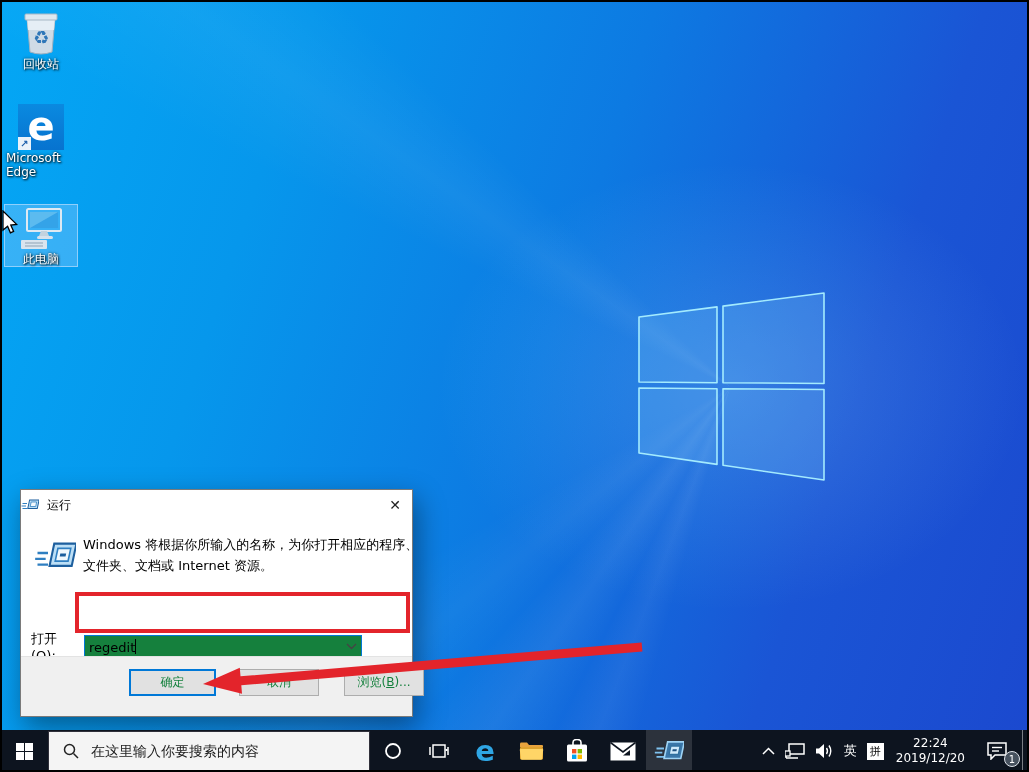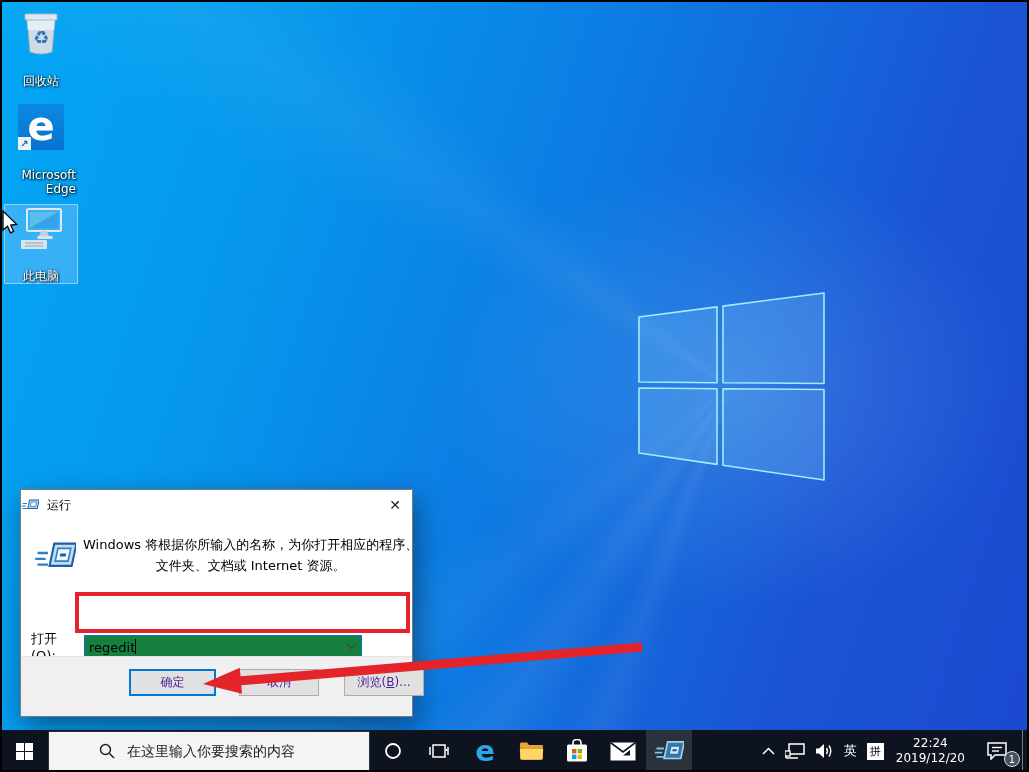--- a/index.html
+++ b/index.html
@@ -15,69 +15,69 @@
       radial-gradient(ellipse 420px 320px at 71% 53%, rgba(170,230,255,0.20), transparent 70%),
       conic-gradient(from 195deg at 71% 53%,
         transparent 0deg, rgba(255,255,255,0.05) 6deg, transparent 12deg,
         rgba(255,255,255,0.06) 20deg, transparent 28deg,
         rgba(255,255,255,0.04) 36deg, transparent 46deg,
         transparent 100deg, rgba(255,255,255,0.05) 110deg, transparent 120deg);}
   .winlogo{position:absolute;left:630px;top:285px;}
 
   
   .icon-cell{position:absolute;width:70px;display:flex;flex-direction:column;align-items:center;cursor:default;}
-  .icon-cell .lbl{margin-top:18px;font-size:12px;color:#fff;text-align:right;line-height:14px;
+  .icon-cell .lbl{margin-top:1px;font-size:12px;color:#fff;text-align:left;line-height:14px;
     text-shadow:1px 1px 2px rgba(0,0,0,.9),0 0 3px rgba(0,0,0,.8);}
   .icon-cell.selected{background:rgba(150,205,255,.35);border:1px solid rgba(190,225,255,.65);}
   .edge-tile{width:46px;height:46px;background:linear-gradient(180deg,#0a8ae0,#0773cf);
     display:flex;align-items:center;justify-content:center;position:relative;}
   .edge-tile .e{color:#fff;font-size:40px;font-weight:bold;line-height:40px;margin-top:-3px;}
   .shortcut-ov{position:absolute;left:0;bottom:0;width:13px;height:13px;background:#eaf2fa;
     display:flex;align-items:center;justify-content:center;font-size:10px;color:#1b5eab;font-weight:bold;}
 
   
   .cursor{position:absolute;left:2px;top:210px;z-index:50;pointer-events:none;}
 
   
   .dialog{position:absolute;left:20px;top:489px;width:393px;height:228px;background:#fff;
     border:1px solid #7a7a7a;box-sizing:border-box;box-shadow:4px 10px 26px rgba(0,0,0,.40);z-index:2;}
   .dlg-title{height:30px;display:flex;align-items:center;}
   .dlg-title .t{font-size:12px;color:#000;margin-left:8px;flex:1;}
   .dlg-close{width:34px;height:29px;display:flex;align-items:center;justify-content:center;
     font-size:14px;color:#222;cursor:default;}
   .dlg-body{position:relative;height:138px;}
   .dlg-bigicon{position:absolute;left:13px;top:20px;}
-  .dlg-desc{position:absolute;left:62px;top:14px;font-size:13px;color:#000;line-height:21px;white-space:nowrap;text-align:center;}
+  .dlg-desc{position:absolute;left:62px;top:14px;font-size:13px;color:#000;line-height:21px;white-space:nowrap;}
   .dlg-openrow{position:absolute;left:10px;top:110px;display:flex;align-items:center;}
   .open-lbl{font-size:13px;color:#000;width:50px;}
   .combo{width:278px;height:23px;border:1px solid #0078d7;box-sizing:border-box;background:#15803d;
     display:flex;align-items:center;margin-left:3px;}
   .combo .val{font-size:13px;color:#000;padding-left:4px;flex:1;}
   .caret{display:inline-block;width:1px;height:15px;background:#000;vertical-align:-2px;}
   .combo .dd{width:20px;display:flex;align-items:center;justify-content:center;}
   .dlg-footer{position:absolute;left:0;right:0;bottom:0;height:59px;background:#f0f0f0;border-top:1px solid #e3e3e3;}
   .btn{position:absolute;top:12px;height:27px;background:#e1e1e1;border:1px solid #adadad;
-    font-size:12px;font-family:inherit;color:#4c1d95;box-sizing:border-box;padding:0;}
+    font-size:12px;font-family:inherit;color:#15803d;box-sizing:border-box;padding:0;}
   .btn.default{border:2px solid #0078d7;}
   .btn-ok{left:108px;width:87px;}
   .btn-cancel{left:218px;width:80px;}
   .btn-browse{left:323px;width:80px;}
   .mn{text-decoration:underline;}
 
   
   .anno-box{position:absolute;left:75px;top:592px;width:335px;height:41px;box-sizing:border-box;
     border:4px solid #e3242b;z-index:5;pointer-events:none;}
   .anno-arrow{position:absolute;left:0;top:0;z-index:6;pointer-events:none;}
 
   
   .taskbar{position:absolute;left:0;top:730px;width:1029px;height:42px;background:#0d141f;
     display:flex;align-items:center;z-index:10;}
   .tb-start{width:48px;height:42px;display:flex;align-items:center;justify-content:center;}
   .tb-search{width:322px;height:40px;background:#f4f4f4;border:1px solid #30303a;box-sizing:border-box;
-    display:flex;align-items:center;padding-left:36px;}
+    display:flex;align-items:center;}
   .tb-search input{border:none;outline:none;background:transparent;font-size:14px;color:#111;
     font-family:inherit;width:260px;}
   .tb-search input::placeholder{color:#1b1b1b;opacity:1;}
   .tb-search .mag{margin:0 10px 0 14px;display:flex;}
   .tb-btn{width:46px;height:42px;display:flex;align-items:center;justify-content:center;position:relative;}
   .tb-btn.active{background:rgba(255,255,255,.13);}
   .tb-btn.active::after{content:"";position:absolute;left:2px;right:2px;bottom:0;height:2px;background:#76b9ed;}
   .edge-e{color:#2fa6e4;font-size:29px;font-weight:bold;}
   .tray{margin-left:auto;display:flex;align-items:center;height:42px;}
   .tray-item{display:flex;align-items:center;justify-content:center;height:42px;padding:0 5px;color:#fff;}

